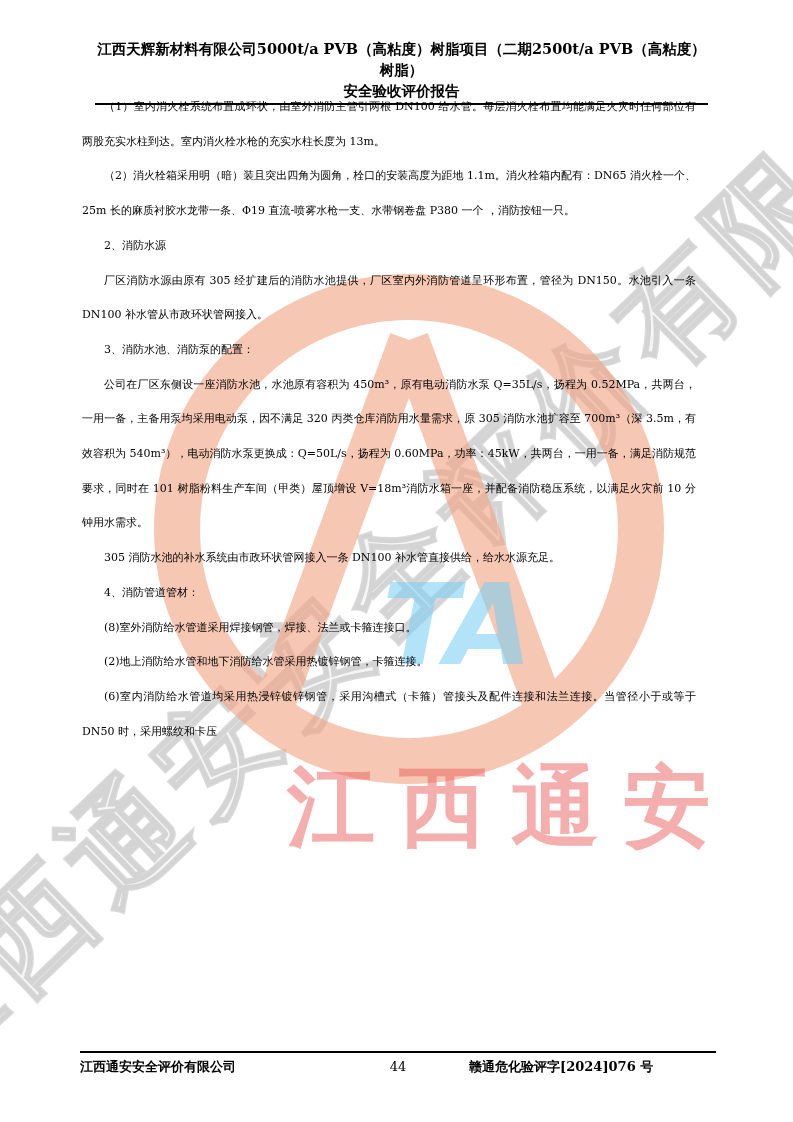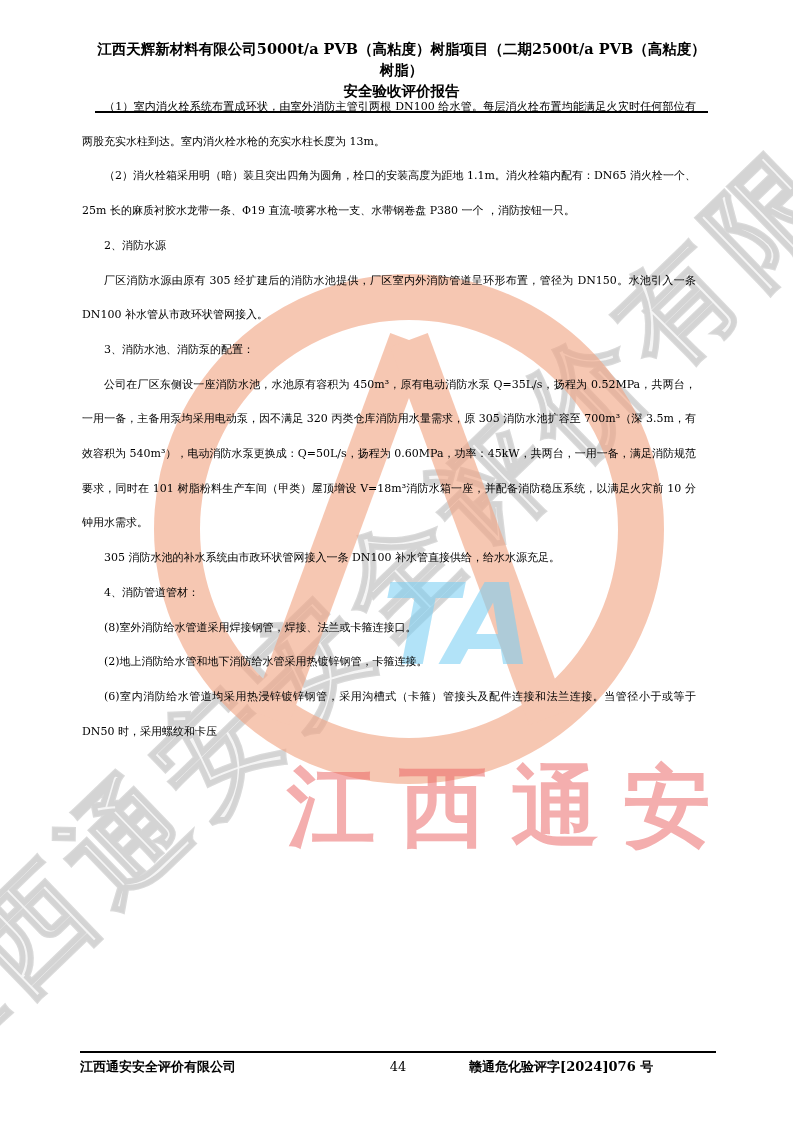--- a/index.html
+++ b/index.html
@@ -44,21 +44,21 @@
     white-space:nowrap;
   }
 
   
   .content { position:absolute; inset:0; z-index:1; }
 
   .doc-header {
     position:absolute; top:38px; left:95px; width:613px;
     text-align:center; font-weight:bold;
     font-size:14.5px; line-height:21px;
-    border-bottom:2px solid #000; padding-bottom:10px;
+    border-bottom:2px solid #000; padding-bottom:2px;
   }
 
   .doc-body {
     position:absolute; top:90px; left:82px; width:614px;
     font-size:11px; line-height:34.7px;
     text-align:justify;
   }
   .doc-body p { margin:0; text-indent:2em; }
 
   .doc-footer {

